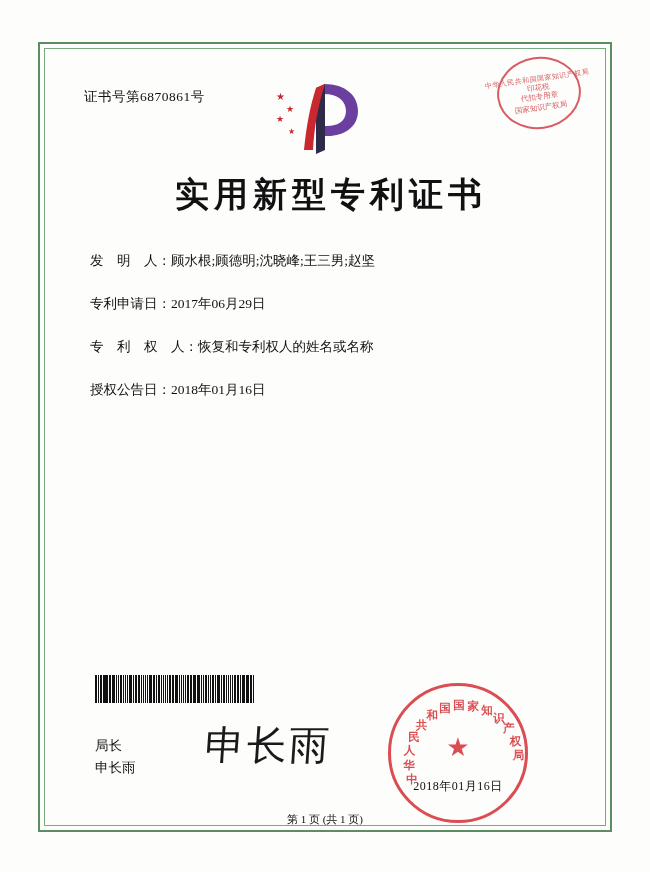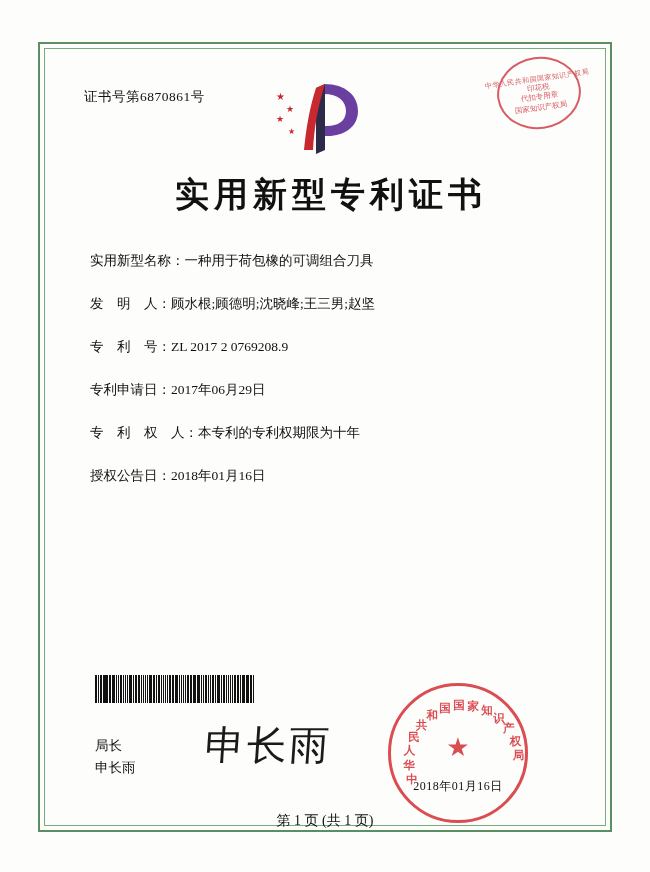--- a/index.html
+++ b/index.html
@@ -218,21 +218,21 @@
     font-size: 12px;
     color: #111;
     letter-spacing: 0.5px;
   }
   .page-footer {
     position: absolute;
     left: 0;
     right: 0;
     top: 812px;
     text-align: center;
-    font-size: 14px;
+    font-size: 11px;
     color: #111;
   }
 </style>
 </head>
 <body>
 
 <div class="page">
 
   <div class="border-outer"></div>
   <div class="border-inner"></div>
@@ -259,33 +259,27 @@
       <text x="14" y="34" font-size="9" fill="#c8292f" font-family="DejaVu Sans, sans-serif">★</text>
       <text x="4" y="44" font-size="9" fill="#c8292f" font-family="DejaVu Sans, sans-serif">★</text>
       <text x="16" y="56" font-size="8" fill="#c8292f" font-family="DejaVu Sans, sans-serif">★</text>
     </svg>
   </div>
 
   <div class="title">实用新型专利证书</div>
 
   <div class="fields">
     <div class="field-row">
-      <span class="field-label">实用新型名称：</span><span class="field-value">一种用于荷包橡的可调组合刀具</span>
-    </div>
-    <div class="field-row">
       <span class="field-label">发　明　人：</span><span class="field-value">顾水根;顾德明;沈晓峰;王三男;赵坚</span>
-    </div>
-    <div class="field-row">
-      <span class="field-label">专　利　号：</span><span class="field-value">ZL 2017 2 0769208.9</span>
     </div>
     <div class="field-row">
       <span class="field-label">专利申请日：</span><span class="field-value">2017年06月29日</span>
     </div>
     <div class="field-row">
-      <span class="field-label">专　利　权　人：</span><span class="field-value">本专利的专利权期限为十年</span>
+      <span class="field-label">专　利　权　人：</span><span class="field-value">恢复和专利权人的姓名或名称</span>
     </div>
     <div class="field-row">
       <span class="field-label">授权公告日：</span><span class="field-value">2018年01月16日</span>
     </div>
   </div>
 
   <div class="body-text">
   </div>
 
   <div class="barcode">

